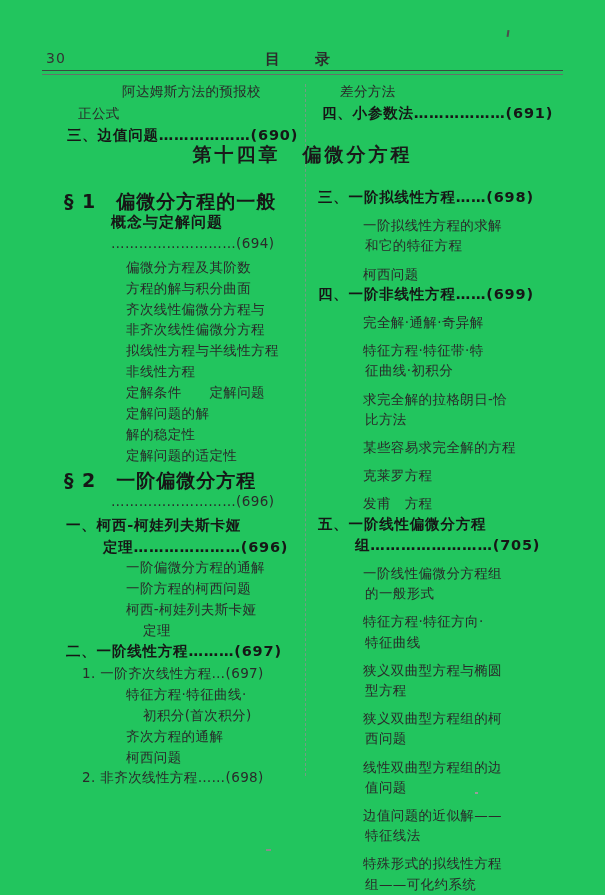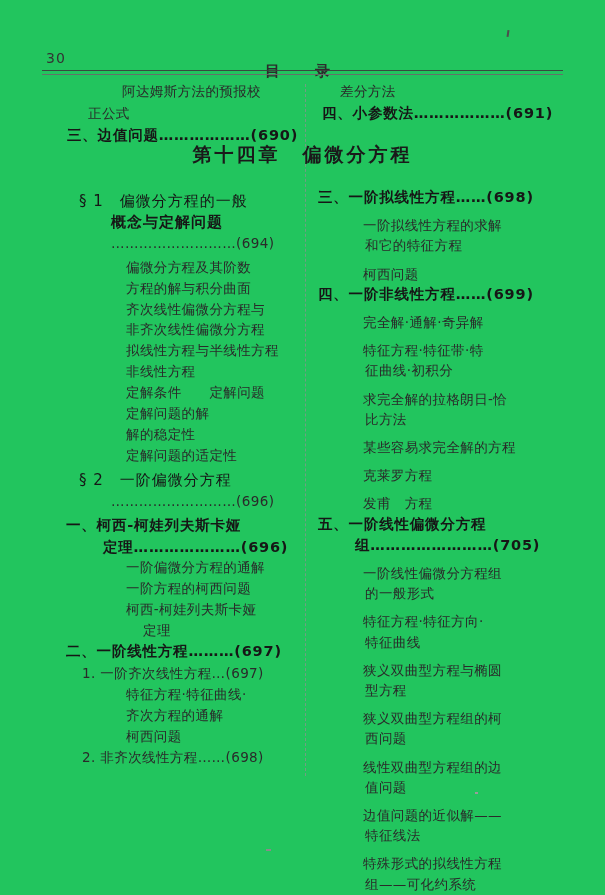--- a/index.html
+++ b/index.html
@@ -30,21 +30,21 @@
     left: 4px;
     top: 0;
     font-size: 14px;
     letter-spacing: 1px;
     color: #333;
   }
   .head-title {
     position: absolute;
     left: 0;
     right: 0;
-    top: 12px;
+    top: 0;
     text-align: center;
     font-size: 15px;
     font-weight: 700;
     letter-spacing: 10px;
     color: #2c2c2c;
   }
   .head-rule {
     position: absolute;
     top: 70px;
     left: 42px;
@@ -89,28 +89,28 @@
     letter-spacing: 0.4px;
     white-space: pre;
     color: #2a2a2a;
   }
   .col-main-right .line { line-height: 20.2px; }
   .col-top-left .line, .col-top-right .line { line-height: 22px; }
 
   
   .num       { font-weight: 700; font-size: 14.5px; margin-left: 4px;  color: #161616; letter-spacing: 0.8px; }
   .num-cont  { font-weight: 700; font-size: 14.5px; margin-left: 41px; color: #161616; letter-spacing: 0.8px; }
-  .sec       { font-weight: 400; font-size: 15px;   margin-left: 17px;  color: #161616; padding-top: 4px; letter-spacing: 1px; }
+  .sec       { font-weight: 700; font-size: 19px;   margin-left: 2px;  color: #161616; padding-top: 4px; letter-spacing: 1px; }
   .sec-cont  { font-weight: 700; font-size: 15px;   margin-left: 49px; color: #161616; letter-spacing: 1px; }
   .dots      { margin-left: 49px; padding-bottom: 3px; }
   .sub       { margin-left: 64px; }
   .sub2      { margin-left: 81px; }
   .n1        { margin-left: 20px; }
   .cont-a    { margin-left: 60px; }
-  .cont-b    { margin-left: 26px; }
+  .cont-b    { margin-left: 16px; }
   .top-sub   { margin-left: 24px; }
   .num + .line { margin-top: 1px; }
 
   
   .col-main-right .num      { margin-left: 0; }
   .col-main-right .num-cont { margin-left: 37px; }
   .col-main-right .sub      { margin-left: 45px; margin-top: 8px; }
   .col-main-right .sub2     { margin-left: 47px; }
   .col-top-right  .top-sub  { margin-left: 22px; }
   .col-top-left   .num      { margin-left: 5px; }
@@ -179,20 +179,21 @@
       <div class="line dots">………………………(696)</div>
       <div class="line num">一、柯西-柯娃列夫斯卡娅</div>
       <div class="line num-cont">定理…………………(696)</div>
       <div class="line sub">一阶偏微分方程的通解</div>
       <div class="line sub">一阶方程的柯西问题</div>
       <div class="line sub">柯西-柯娃列夫斯卡娅</div>
       <div class="line sub2">定理</div>
       <div class="line num">二、一阶线性方程………(697)</div>
       <div class="line n1">1. 一阶齐次线性方程…(697)</div>
       <div class="line sub">特征方程·特征曲线·</div>
+      <div class="line sub2">初积分(首次积分)</div>
       <div class="line sub">齐次方程的通解</div>
       <div class="line sub">柯西问题</div>
       <div class="line n1">2. 非齐次线性方程……(698)</div>
     </div>
   <div class="col col-main-right" id="col-main-right">
       <div class="line num">三、一阶拟线性方程……(698)</div>
       <div class="line sub">一阶拟线性方程的求解</div>
       <div class="line sub2">和它的特征方程</div>
       <div class="line sub">柯西问题</div>
       <div class="line num">四、一阶非线性方程……(699)</div>

